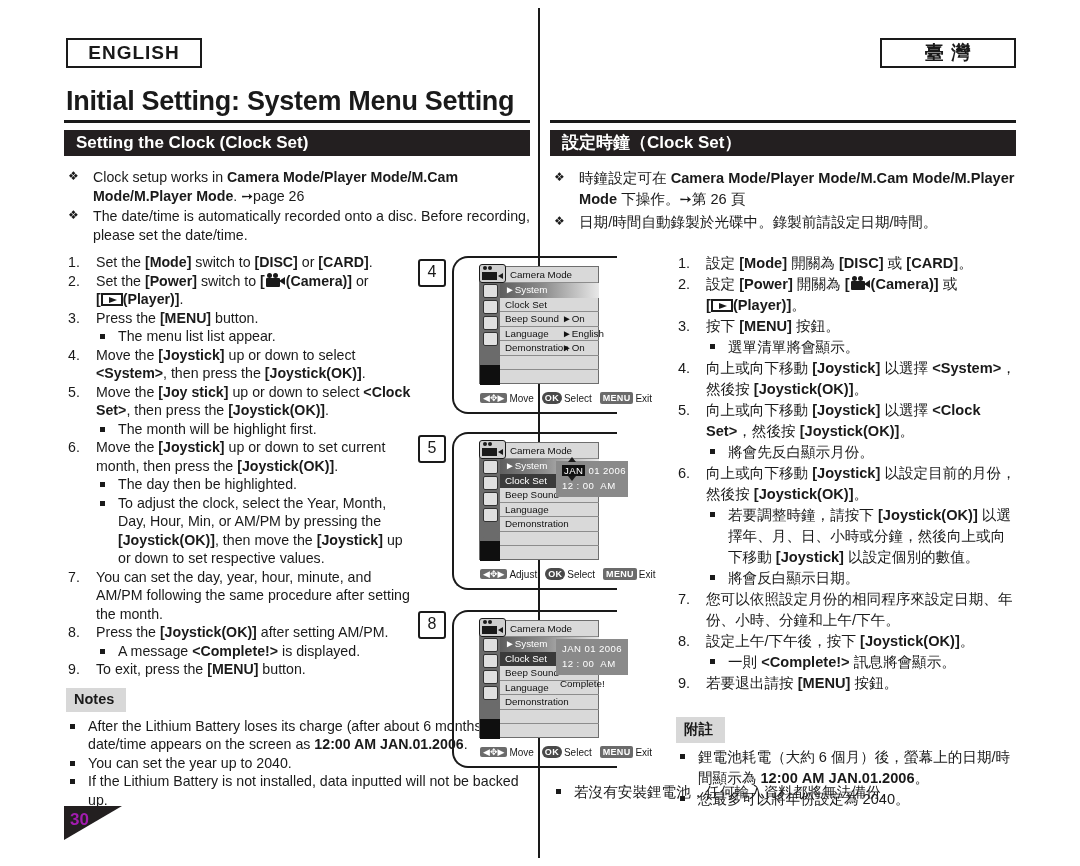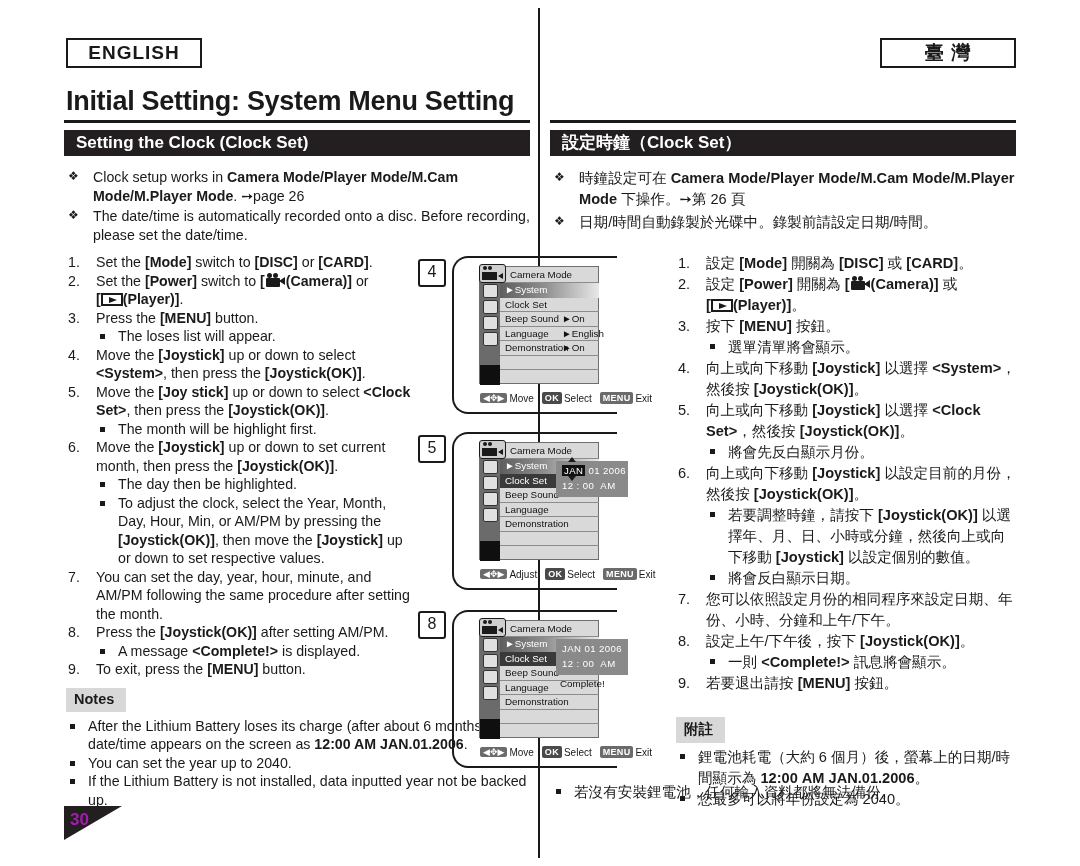--- a/index.html
+++ b/index.html
@@ -351,21 +351,21 @@
     display: inline-block;
     background: #6b6b6b;
     color: #fff;
     font-size: 9px;
     font-weight: bold;
     padding: 1px 3px;
     border-radius: 2px;
     vertical-align: 1px;
     letter-spacing: 0.3px;
   }
-  .key.ok { background: #4a4a4a; }
+  .key.ok { background: #4a4a4a; border-radius: 6px; }
   .key.pad {
     padding: 0px 3px;
     letter-spacing: 0;
   }
   .footlbl { margin: 0 8px 0 2px; }
 
   
   #page-number-badge {
     position: absolute;
     left: 64px; top: 806px;
@@ -408,21 +408,21 @@
 
   <div class="txt" style="left:66px; top:253px; width:350px;">
     <ul class="num-list">
       <li><span class="num">1.</span><span>Set the </span><b>[Mode]</b><span> switch to </span><b>[DISC]</b><span> or </span><b>[CARD]</b><span>.</span></li>
       <li><span class="num">2.</span><span>Set the </span><b>[Power]</b><span> switch to </span><b>[</b><span class="cam-glyph"><span class="cam-reels">
               <i></i>
               <i></i>
             </span></span><b>(Camera)]</b><span> or</span><br><b>[</b><span class="play-glyph"></span><b>(Player)]</b><span>.</span></li>
       <li><span class="num">3.</span><span>Press the </span><b>[MENU]</b><span> button.</span>
         <ul class="sub-list">
-            <li>The loses list will appear.</li>
+            <li>The menu list list appear.</li>
           </ul>
       </li>
       <li><span class="num">4.</span><span>Move the </span><b>[Joystick]</b><span> up or down to select </span><b>&lt;System&gt;</b><span>, then press the </span><b>[Joystick(OK)]</b><span>.</span></li>
       <li><span class="num">5.</span><span>Move the </span><b>[Joy stick]</b><span> up or down to select </span><b>&lt;Clock Set&gt;</b><span>, then press the </span><b>[Joystick(OK)]</b><span>.</span>
         <ul class="sub-list">
             <li>The month will be highlight first.</li>
           </ul>
       </li>
       <li><span class="num">6.</span><span>Move the </span><b>[Joystick]</b><span> up or down to set current month, then press the </span><b>[Joystick(OK)]</b><span>.</span>
         <ul class="sub-list">
@@ -438,21 +438,21 @@
       </li>
       <li><span class="num">9.</span><span>To exit, press the </span><b>[MENU]</b><span> button.</span></li>
     </ul>
   </div>
 
   <div class="txt" style="left:66px; top:688px; width:470px;">
     <div class="notes-hd">Notes</div>
     <ul class="sub-list" style="margin-top:5px;">
       <li><span>After the Lithium Battery loses its charge (after about 6 months), the date/time appears on the screen as </span><b>12:00 AM JAN.01.2006</b><span>.</span></li>
       <li>You can set the year up to 2040.</li>
-      <li>If the Lithium Battery is not installed, data inputted year not be backed up.</li>
+      <li>If the Lithium Battery is not installed, data inputted will not be backed up.</li>
     </ul>
   </div>
 
   <div class="txt zh" style="left:552px; top:168px; width:466px;">
     <ul class="diamond-list">
       <li><span>時鐘設定可在 </span><b>Camera Mode/Player Mode/M.Cam Mode/M.Player Mode</b><span> 下操作。</span><span class="arrow-glyph">➙</span><span>第 26 頁</span></li>
       <li>日期/時間自動錄製於光碟中。錄製前請設定日期/時間。</li>
     </ul>
   </div>
 

